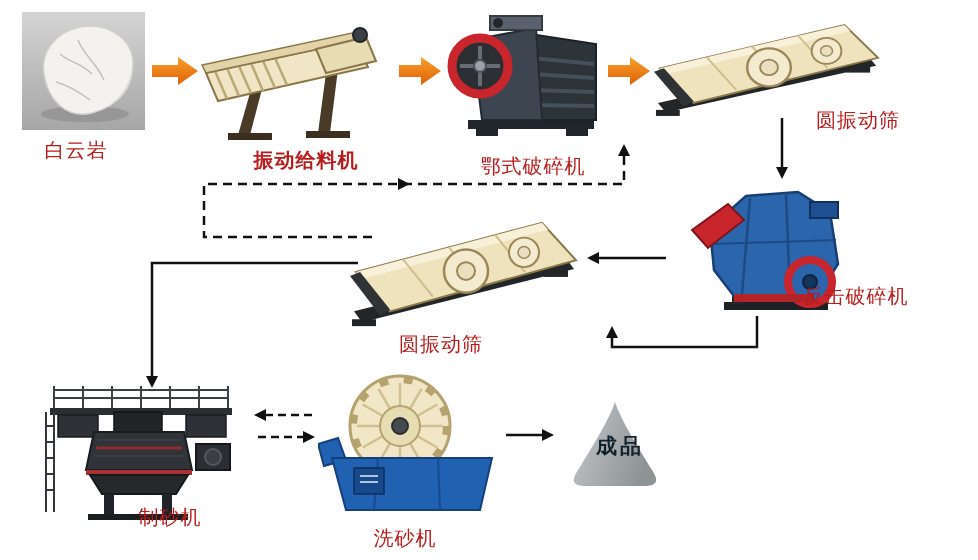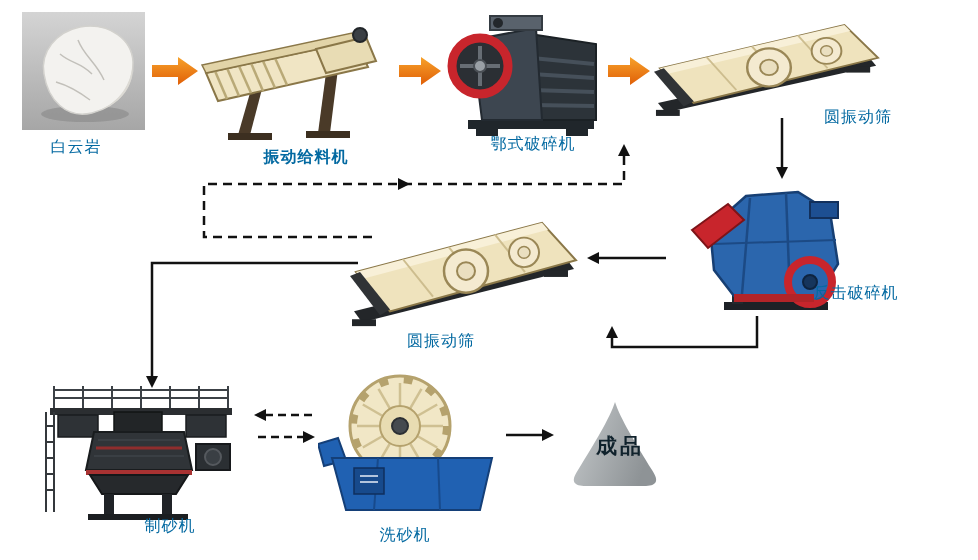--- a/index.html
+++ b/index.html
@@ -5,21 +5,21 @@
   * { margin:0; padding:0; box-sizing:border-box; }
   html, body { background:#ffffff; }
   .canvas {
     position:relative; width:978px; height:560px; background:#ffffff;
     overflow:hidden; font-family:"Liberation Sans","DejaVu Sans",sans-serif;
   }
   .defs-svg { position:absolute; width:0; height:0; }
   .node { position:absolute; z-index:2; }
   .connectors { position:absolute; left:0; top:0; width:978px; height:560px; z-index:5; pointer-events:none; }
   .label {
-    position:absolute; z-index:6; font-size:16px; color:#0369a1;
+    position:absolute; z-index:6; font-size:20px; color:#b91c1c;
     letter-spacing:1px; white-space:nowrap; transform:translateX(-50%);
   }
   .label-product {
     font-size:21px; font-weight:bold; color:#10222c; letter-spacing:3px;
   }
 </style>
 </head>
 <body>
 
 <div class="canvas">
@@ -236,21 +236,21 @@
       <polygon points="254,415 266,409 266,421" fill="#111"></polygon>
     </g>
     <g>
       <path d="M258,437 L304,437" stroke="#111" stroke-width="2.5" fill="none" stroke-dasharray="8 5"></path>
       <polygon points="315,437 303,431 303,443" fill="#111"></polygon>
     </g>
   </svg>
 
   <div class="label" style="left:76px;  top:137px;">白云岩</div>
   <div class="label" style="left:306px; top:147px;font-weight:bold;">振动给料机</div>
-  <div class="label" style="left:533px; top:134px;">鄂式破碎机</div>
+  <div class="label" style="left:533px; top:153px;">鄂式破碎机</div>
   <div class="label" style="left:858px; top:107px;">圆振动筛</div>
   <div class="label" style="left:856px; top:267px;margin-top:16px;">反击破碎机</div>
   <div class="label" style="left:441px; top:331px;">圆振动筛</div>
-  <div class="label" style="left:170px; top:516px;">制砂机</div>
+  <div class="label" style="left:170px; top:504px;">制砂机</div>
   <div class="label" style="left:405px; top:525px;">洗砂机</div>
   <div class="label label-product" style="left:620px; top:432px;">成品</div>
 
 </div>
 
 </body></html>

